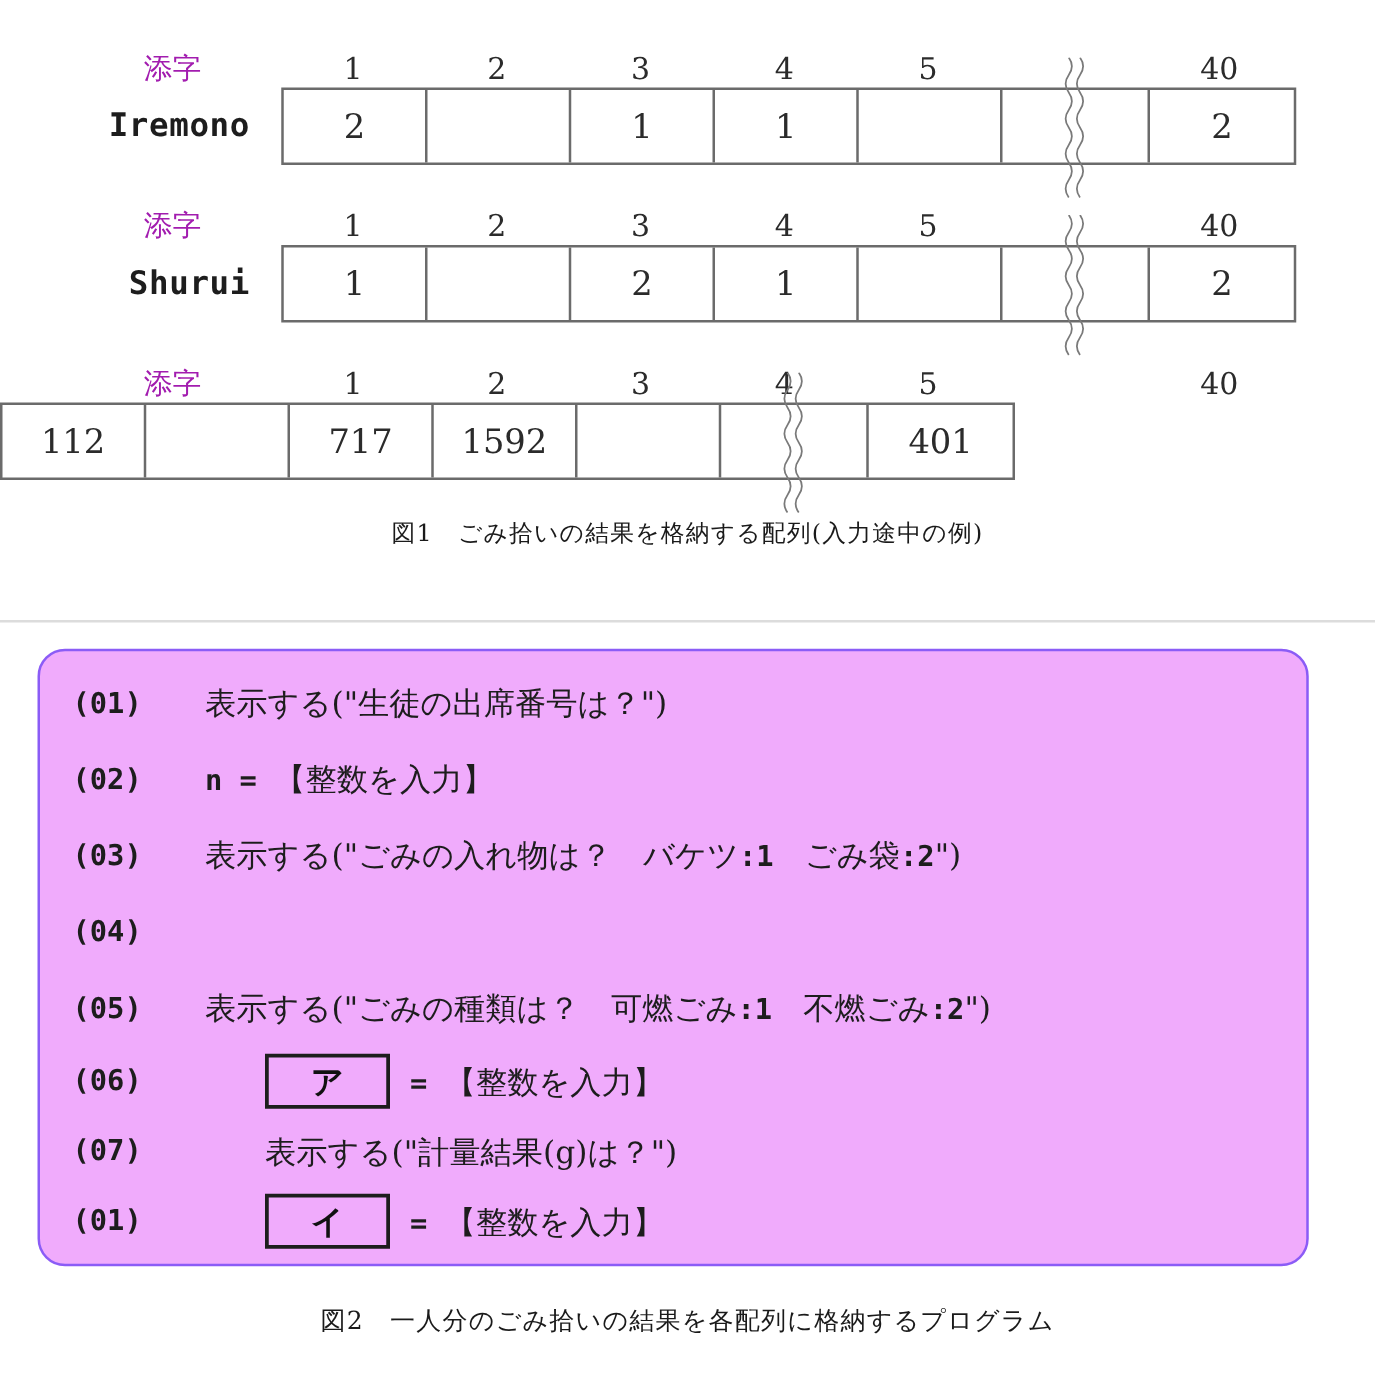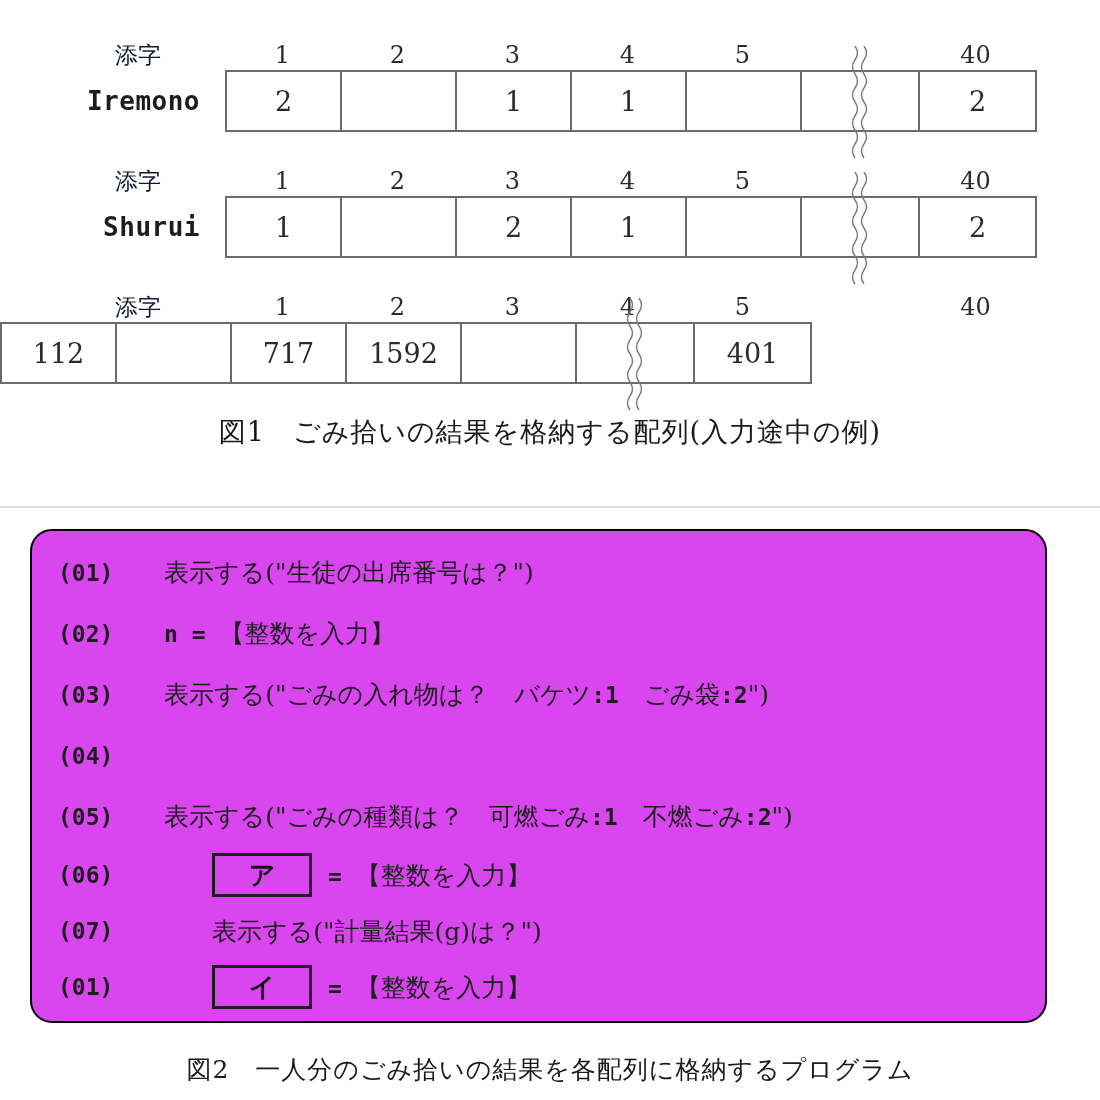--- a/index.html
+++ b/index.html
@@ -6,67 +6,67 @@
   body {
     width:1100px; height:1100px; background:#ffffff; color:#222222;
     font-family:"DejaVu Serif", serif; overflow:hidden;
   }
   
   .fig1 { padding-top:36px; }
   .array-group { margin-bottom:30px; }
   .index-row { display:flex; height:34px; align-items:flex-end; line-height:1; }
   .idx-label {
     width:225px; box-sizing:border-box; text-align:right; padding-right:64px;
-    font-size:23px; color:#0f172a; padding-bottom:3px;
+    font-size:23px; color:#a21caf; padding-bottom:3px;
   }
   .idx { text-align:center; font-size:24px; color:#2b2b2b; padding-bottom:3px; }
   .col-cell { width:115px; }
   .col-break { width:118px; }
   .cells-row { display:flex; height:62px; }
   .name-col {
     width:225px; box-sizing:border-box; display:flex; align-items:center;
     justify-content:flex-end; padding-right:25px;
     font-family:"DejaVu Sans Mono", monospace; font-weight:700; font-size:26px;
     letter-spacing:0.5px; color:#1d1d1d;
   }
   .array-box { display:flex; border:2px solid #6b6b6b; }
   .acell {
     width:115px; box-sizing:border-box; border-right:2px solid #6b6b6b;
     display:flex; align-items:center; justify-content:center;
     font-size:27px; color:#2b2b2b;
   }
   .abreak { width:118px; box-sizing:border-box; border-right:2px solid #6b6b6b; position:relative; }
   .acell.last { border-right:none; }
   .zig { position:absolute; left:50%; top:-26px; transform:translateX(-50%); }
-  .fig-caption { margin-top:22px; text-align:center; font-size:27px; color:#1a1a1a; letter-spacing:1px; }
+  .fig-caption { margin-top:22px; text-align:center; font-size:19px; color:#1a1a1a; letter-spacing:1px; }
   
   .divider { border-top:2px solid #dcdcdc; margin-top:56px; }
   
   .program-box {
     margin-left:30px; margin-top:21px; width:1017px; height:494px;
-    box-sizing:border-box; border:2px solid #000000; border-radius:22px;
-    padding:11px 10px 0 26px; background:#d946ef;
+    box-sizing:border-box; border:2px solid #8b5cf6; border-radius:22px;
+    padding:11px 10px 0 26px; background:#f0abfc;
   }
   .pline { display:flex; align-items:center; height:61px; }
   .pline.short { height:56px;gap:48px; }
   .lineno {
     font-family:"DejaVu Sans Mono", monospace; font-weight:700;
     font-size:23px; width:62px; color:#1d1d1d; flex:none;
   }
   .lcode { margin-left:44px; display:flex; align-items:center; }
   .segs { display:inline; }
   .seg-jp  { font-family:"DejaVu Serif", serif; font-size:25px; color:#1d1d1d; }
   .seg-code{ font-family:"DejaVu Sans Mono", monospace; font-weight:700; font-size:23px; color:#1d1d1d; }
   .blank-box {
     width:100px; height:44px; box-sizing:border-box; border:3px solid #1d1d1d;
     display:flex; align-items:center; justify-content:center; flex:none;
     font-family:"DejaVu Sans", sans-serif; font-weight:700; font-size:26px;
     margin-right:16px; color:#111111;
   }
-  .fig2-caption { margin-top:30px; text-align:center; font-size:25px; color:#1a1a1a; letter-spacing:1px; }
+  .fig2-caption { margin-top:30px; text-align:center; font-size:20px; color:#1a1a1a; letter-spacing:1px; }
 </style>
 </head>
 <body>
 
 <section class="fig1">
 
   <div class="array-group">
     <div class="index-row">
       <div class="idx-label">添字</div>
       <div class="idx col-cell">1</div>

